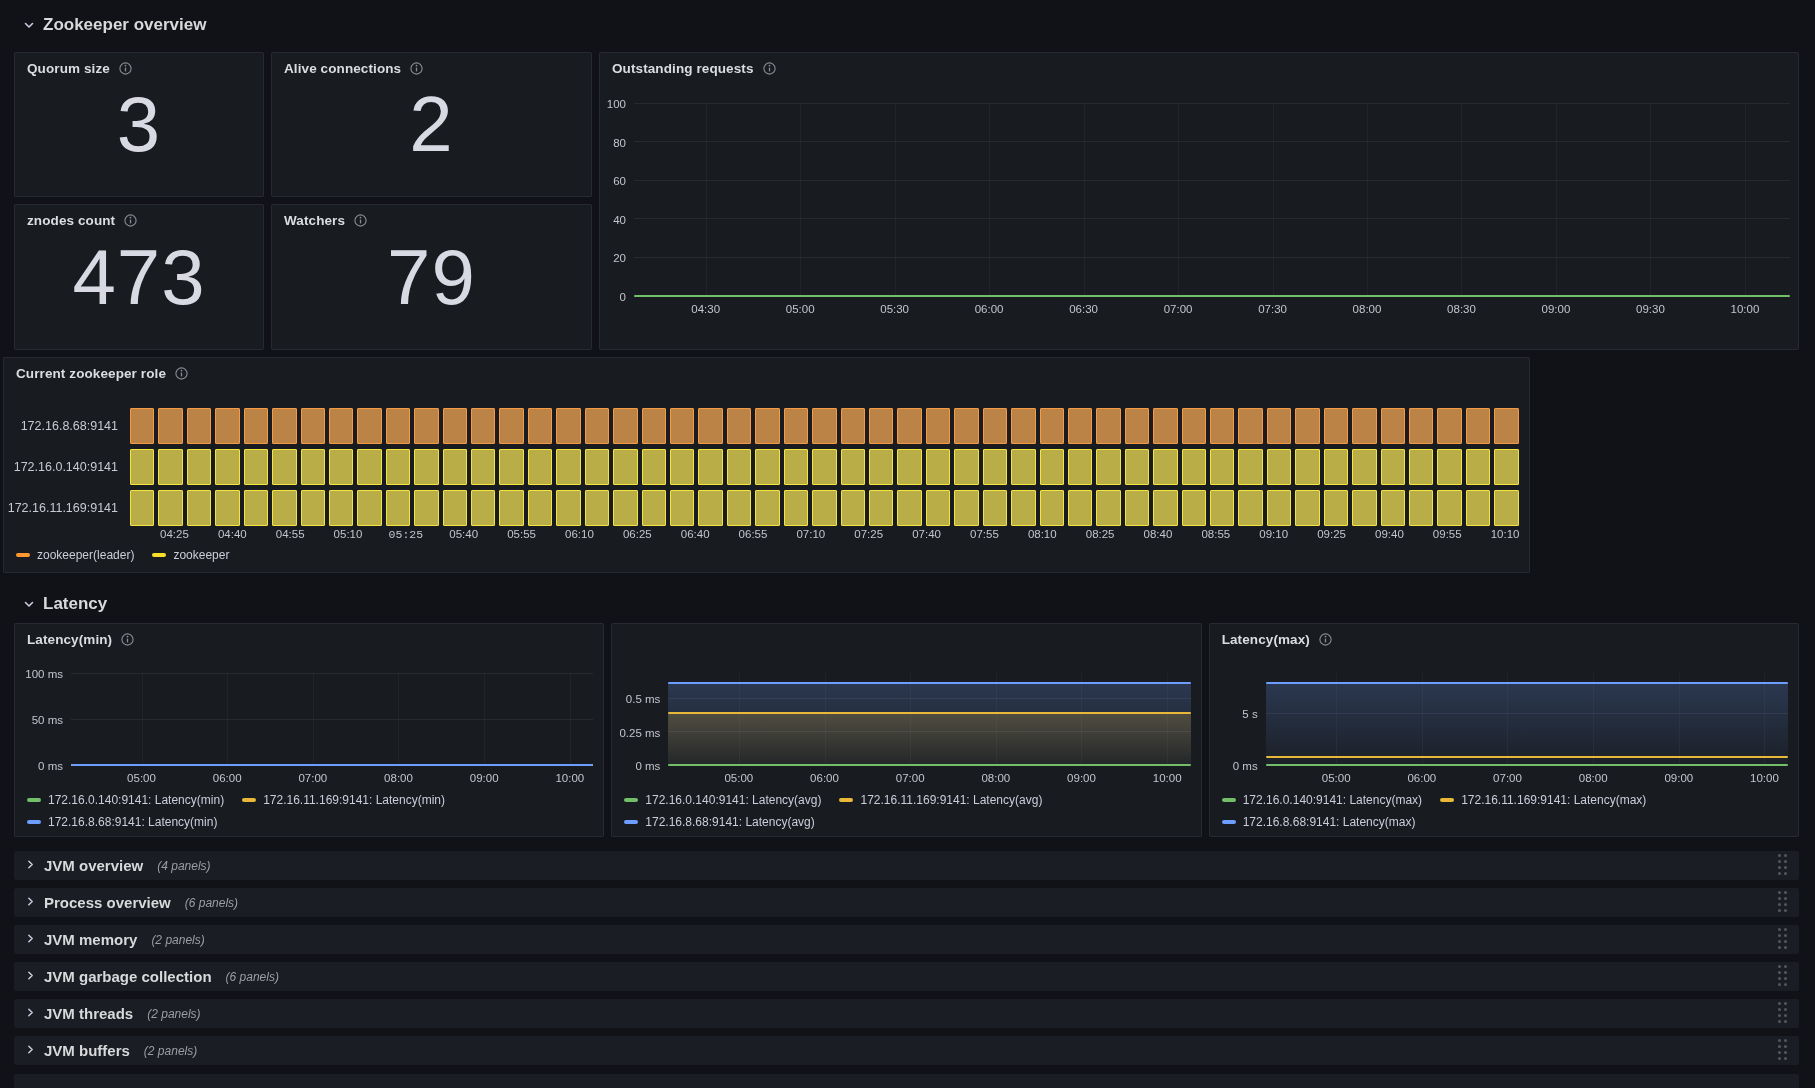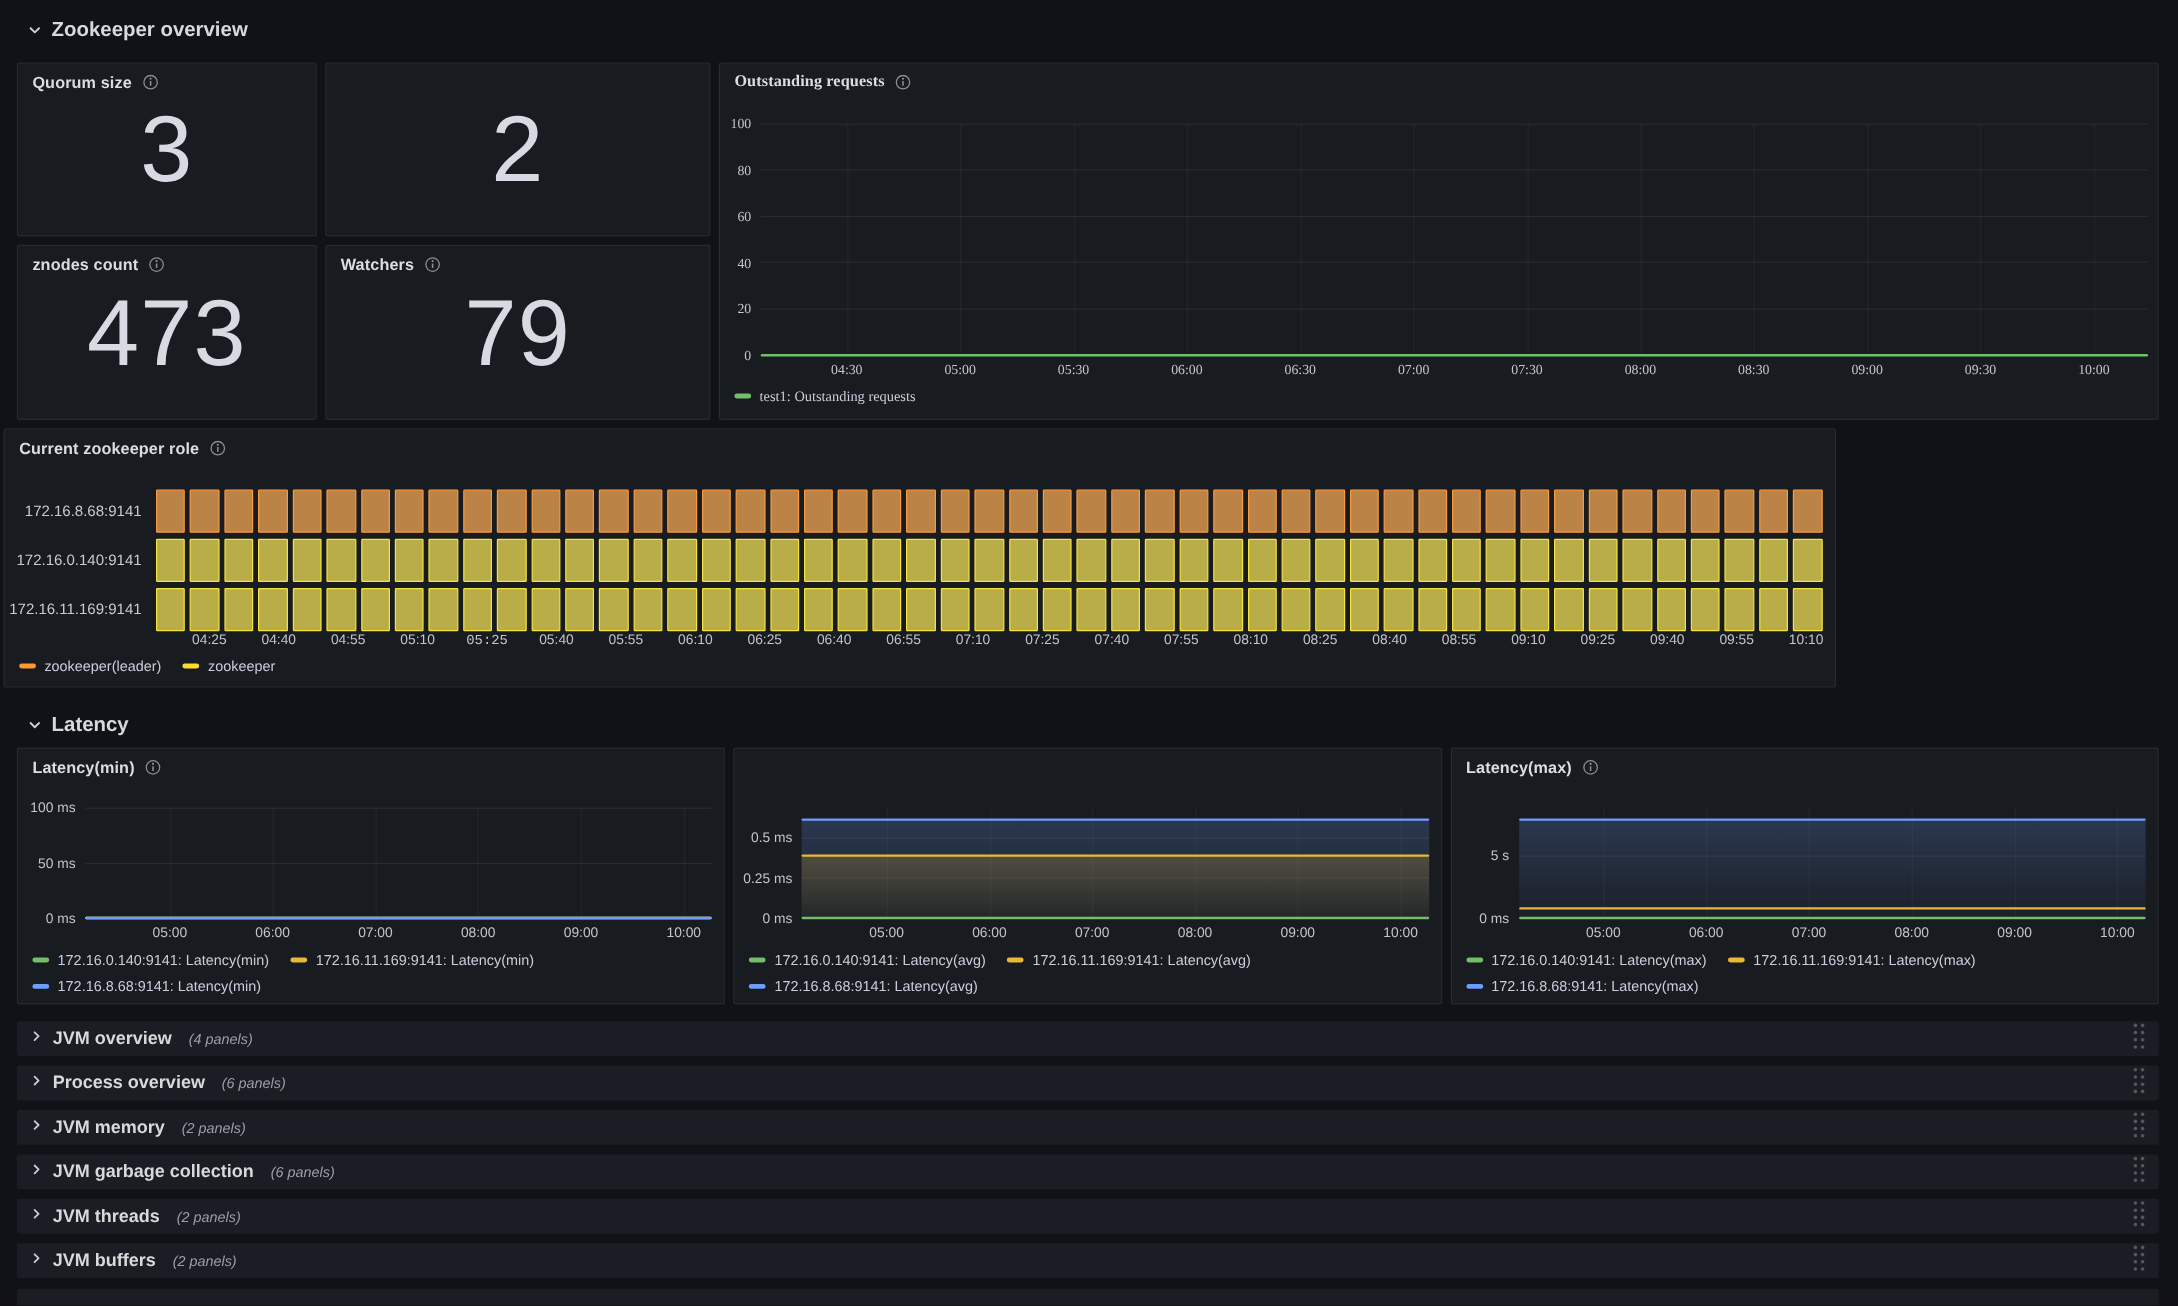--- a/index.html
+++ b/index.html
@@ -12,21 +12,21 @@
   .section-header .chev { display:flex; align-items:center; }
 
   .panel { position:relative; background:#181b1f; border:1px solid rgba(204,204,220,0.09); border-radius:2px; }
   .panel-header { position:absolute; top:0; left:0; right:0; height:30px; display:flex;
     align-items:center; gap:9px; padding:0 12px; z-index:5; }
   .panel-title { color:#dcdde1; font-size:13.5px; font-weight:600; letter-spacing:.1px; cursor:pointer; }
   .info-icon { display:flex; align-items:center; cursor:pointer; }
 
   .top-grid { position:absolute; left:14px; top:52px; width:1785px; height:298px;
     display:grid; grid-template-columns:250px 321px 1fr; grid-template-rows:145px 146px; gap:7px; }
-  .span-rows { grid-column:3; grid-row:1 / 3;font-family:Liberation Serif, serif; }
+  .span-rows { grid-column:3; grid-row:1 / 3; }
 
   .stat-value { position:absolute; inset:0; display:flex; align-items:center; justify-content:center;
     font-size:78px; font-weight:500; color:#d8d9e2; letter-spacing:1px; }
 
   .ts { position:absolute; }
   .ts-outstanding { top:50px; left:34px; right:8px; bottom:53px; }
   .ts-latency { top:49px; left:56px; right:10px; bottom:71px; }
   .grid-h { position:absolute; left:0; right:0; height:1px; background:rgba(204,204,220,0.085); }
   .grid-v { position:absolute; top:0; bottom:0; width:1px; background:rgba(204,204,220,0.05); }
   .y-label { position:absolute; right:100%; margin-right:8px; white-space:nowrap;
@@ -91,20 +91,30 @@
               <circle cx="6.5" cy="6.5" r="5.6" fill="none" stroke="#8a8d93" stroke-width="1.1"></circle>
               <line x1="6.5" y1="5.6" x2="6.5" y2="9.4" stroke="#8a8d93" stroke-width="1.3"></line>
               <circle cx="6.5" cy="3.6" r="0.9" fill="#8a8d93"></circle>
             </svg>
         </span>
       </div>
       <div class="stat-value">3</div>
     </div>
 
     <div class="panel">
+      <div class="panel-header">
+        <span class="panel-title">Alive connections</span>
+        <span class="info-icon">
+          <svg width="13" height="13" viewBox="0 0 13 13">
+              <circle cx="6.5" cy="6.5" r="5.6" fill="none" stroke="#8a8d93" stroke-width="1.1"></circle>
+              <line x1="6.5" y1="5.6" x2="6.5" y2="9.4" stroke="#8a8d93" stroke-width="1.3"></line>
+              <circle cx="6.5" cy="3.6" r="0.9" fill="#8a8d93"></circle>
+            </svg>
+        </span>
+      </div>
       <div class="stat-value">2</div>
     </div>
 
     <div class="panel span-rows">
       <div class="panel-header">
         <span class="panel-title">Outstanding requests</span>
         <span class="info-icon">
           <svg width="13" height="13" viewBox="0 0 13 13">
               <circle cx="6.5" cy="6.5" r="5.6" fill="none" stroke="#8a8d93" stroke-width="1.1"></circle>
               <line x1="6.5" y1="5.6" x2="6.5" y2="9.4" stroke="#8a8d93" stroke-width="1.3"></line>
@@ -144,26 +154,20 @@
           <div class="grid-v" style="left: 71.5818%;"></div>
           <div class="x-label" style="left: 71.5818%;">08:30</div>
           <div class="grid-v" style="left: 79.7545%;"></div>
           <div class="x-label" style="left: 79.7545%;">09:00</div>
           <div class="grid-v" style="left: 87.9273%;"></div>
           <div class="x-label" style="left: 87.9273%;">09:30</div>
           <div class="grid-v" style="left: 96.1%;"></div>
           <div class="x-label" style="left: 96.1%;">10:00</div>
           <div class="series-line" style="bottom: calc(0% - 1px); background: rgb(115, 191, 105);"></div>
         </div>
-      <div class="legend legend-outstanding">
-          <div class="legend-item">
-            <span class="dash" style="background: rgb(115, 191, 105);"></span>
-            <span>test1: Outstanding requests</span>
-          </div>
-        </div>
     </div>
 
     <div class="panel">
       <div class="panel-header">
         <span class="panel-title">znodes count</span>
         <span class="info-icon">
           <svg width="13" height="13" viewBox="0 0 13 13">
               <circle cx="6.5" cy="6.5" r="5.6" fill="none" stroke="#8a8d93" stroke-width="1.1"></circle>
               <line x1="6.5" y1="5.6" x2="6.5" y2="9.4" stroke="#8a8d93" stroke-width="1.3"></line>
               <circle cx="6.5" cy="3.6" r="0.9" fill="#8a8d93"></circle>

